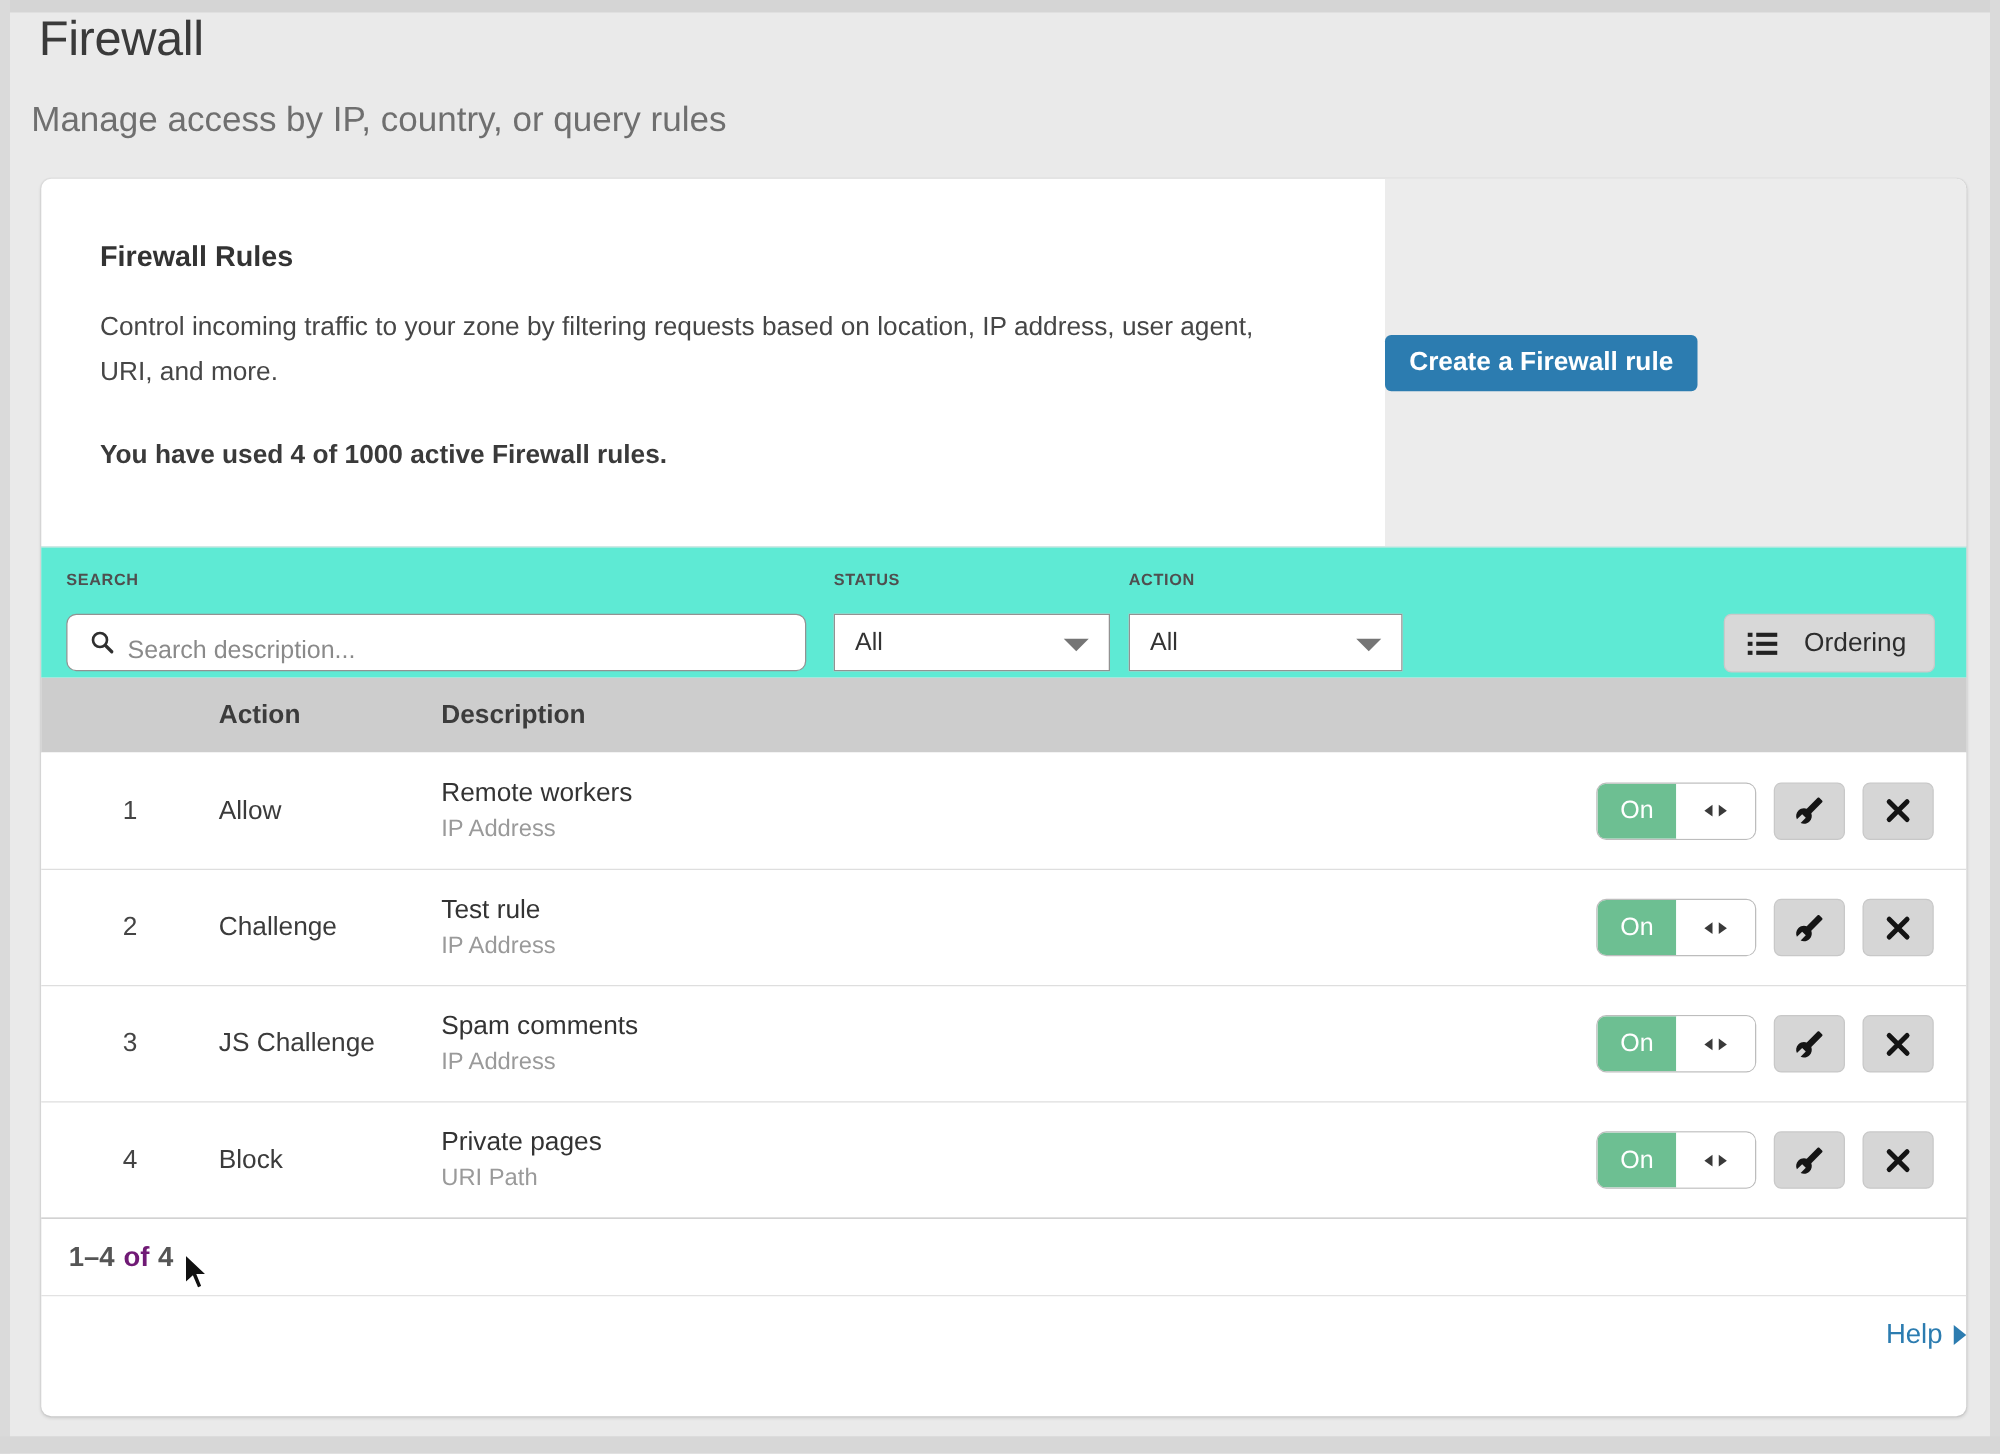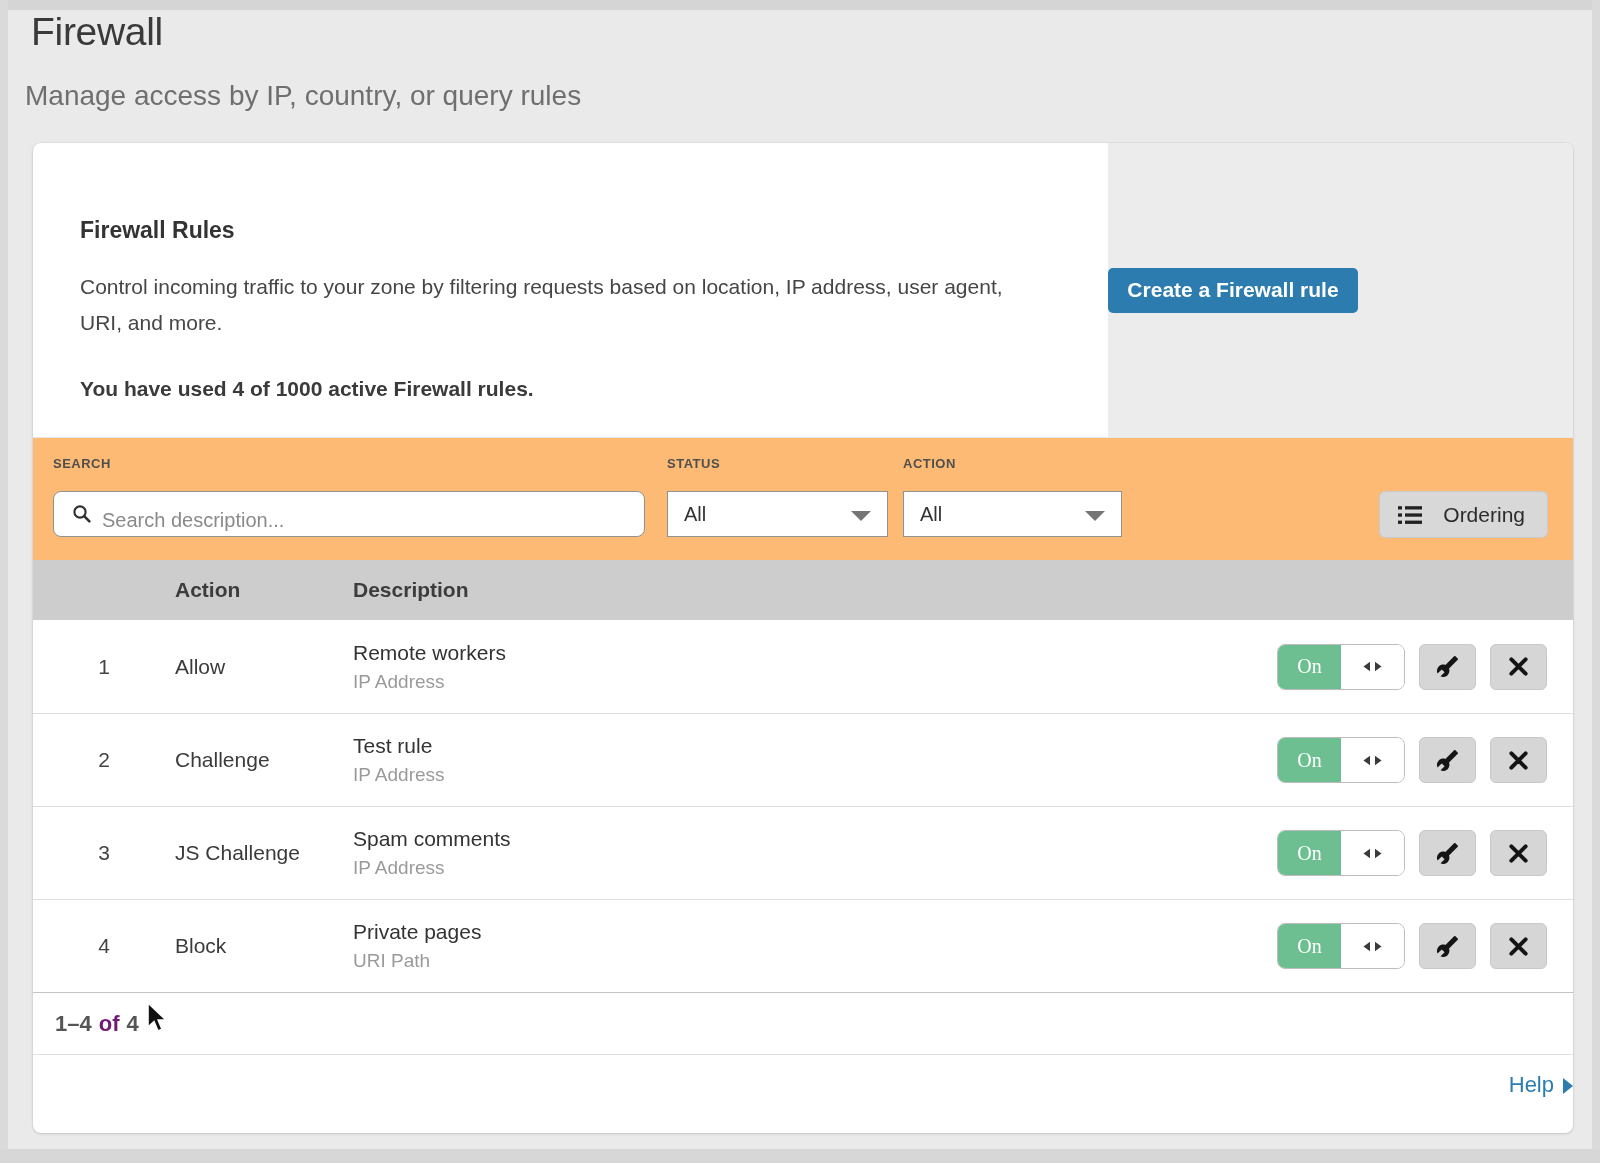--- a/index.html
+++ b/index.html
@@ -26,36 +26,36 @@
 
   .card {
     position:absolute; left:33px; top:143px; width:1540px; height:990px;
     background:#fff; border-radius:8px;
     box-shadow:0 1px 3px rgba(0,0,0,.14), 0 0 0 1px rgba(0,0,0,.03);
     z-index:1;
   }
 
   
   .card-header { display:flex; height:294px; }
-  .ch-info { width:1075px; padding:73px 60px 0 47px; }
+  .ch-info { width:1075px; padding:48px 60px 0 47px; }
   .ch-info h2 { font-size:23px; font-weight:700; color:#333; line-height:28px; margin-bottom:25px; }
   .ch-info .desc { font-size:21px; color:#464646; line-height:36px; max-width:950px; }
   .ch-info .usage { font-size:21px; font-weight:700; color:#3a3a3a; margin-top:36px; }
   .cta-panel {
     flex:1; background:#ececec; border-radius:0 8px 0 0;
     display:flex; align-items:center; justify-content:flex-start;
   }
   .btn-primary {
     background:#2c7cb0; color:#fff; border:none; border-radius:5px;
     font-family:inherit; font-size:21px; font-weight:700;
     width:250px; height:45px; cursor:pointer;
   }
 
   
-  .filters { position:relative; height:123px; border-top:1px solid #e7e7e7; background:#fdba74;padding-left:48px; }
+  .filters { position:relative; height:105px; border-top:1px solid #e7e7e7; background:#5eead4;padding-left:48px; }
   .f-label {
     display:block; font-size:13px; font-weight:700; color:#4f4f4f;
     letter-spacing:.5px; line-height:16px; margin-bottom:19px;
   }
   .f-group { position:absolute; top:18px; }
   .f-search { left:20px; }
   .f-status { left:634px; }
   .f-action { left:870px; }
   .search-box {
     position:relative; width:592px; height:46px;
@@ -97,21 +97,21 @@
   .row .desc-main { font-size:21px; color:#333; }
   .row .desc-sub { font-size:19px; color:#9a9a9a; margin-top:6px; }
   .controls { display:flex; align-items:center; gap:14px; }
 
   .toggle {
     width:128px; height:46px; border:1px solid #bdbdbd; border-radius:8px;
     display:flex; overflow:hidden; cursor:pointer; background:#fff;
   }
   .toggle .on {
     width:63px; background:#6dbf92; color:#fff; font-size:20px;
-    display:flex; align-items:center; justify-content:center;font-family:Liberation Serif, serif;
+    display:flex; align-items:center; justify-content:center;
   }
   .toggle .handle { flex:1; background:#fff; display:flex; align-items:center; justify-content:center; }
 
   .icon-btn {
     width:57px; height:46px; background:#d6d6d6; border:1px solid #c8c8c8;
     border-radius:6px; display:flex; align-items:center; justify-content:center; cursor:pointer;
   }
 
   
   .pagination {

